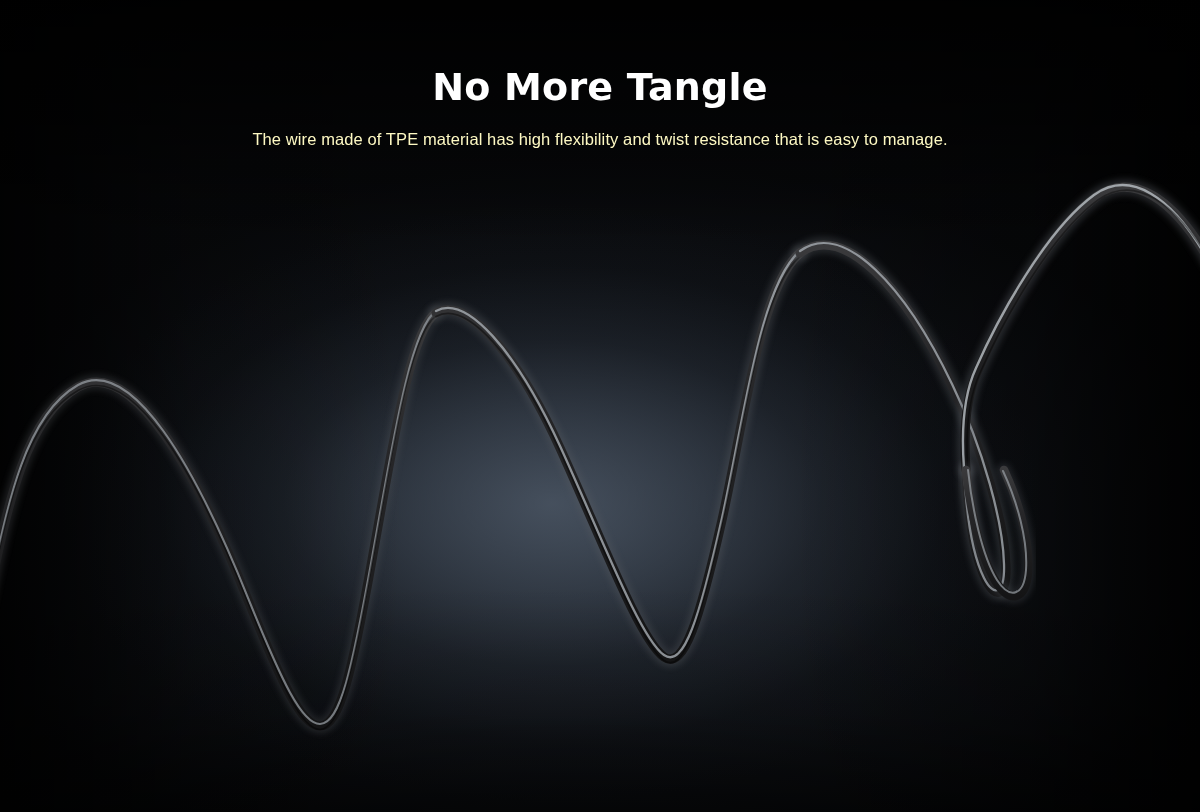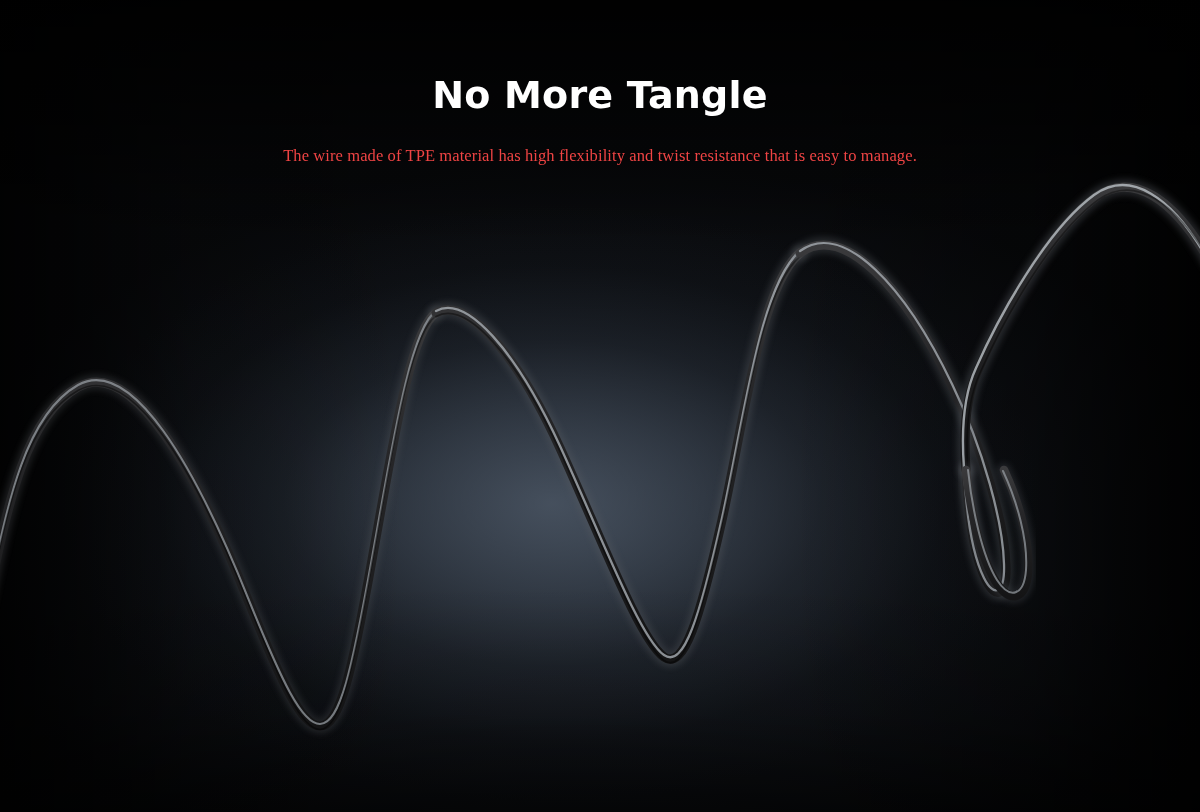--- a/index.html
+++ b/index.html
@@ -61,38 +61,38 @@
   
   .text-block {
     position: absolute;
     top: 0;
     left: 0;
     width: 1200px;
     text-align: center;
     z-index: 6;
   }
   .headline {
-    margin: 12px;
+    margin: 4px;
     padding-top: 64px;
     font-size: 38px;
     line-height: 1.05;
     font-weight: 700;
     letter-spacing: 0.2px;
     color: #ffffff;
     font-family: "DejaVu Sans", sans-serif;
   }
   .subhead {
     margin: 0;
     padding-top: 17px;
     font-size: 16.5px;
     line-height: 1.3;
     font-weight: 400;
-    color: #ef4444;
+    color: #fef9c3;
     letter-spacing: 0.1px;
-    font-family: Liberation Serif, serif;
+    font-family: Liberation Sans, sans-serif;
   }
 
   
   .cable-layer {
     position: absolute;
     inset: 0;
     z-index: 3;
   }
   .cable-layer svg { display: block; }
 </style>

